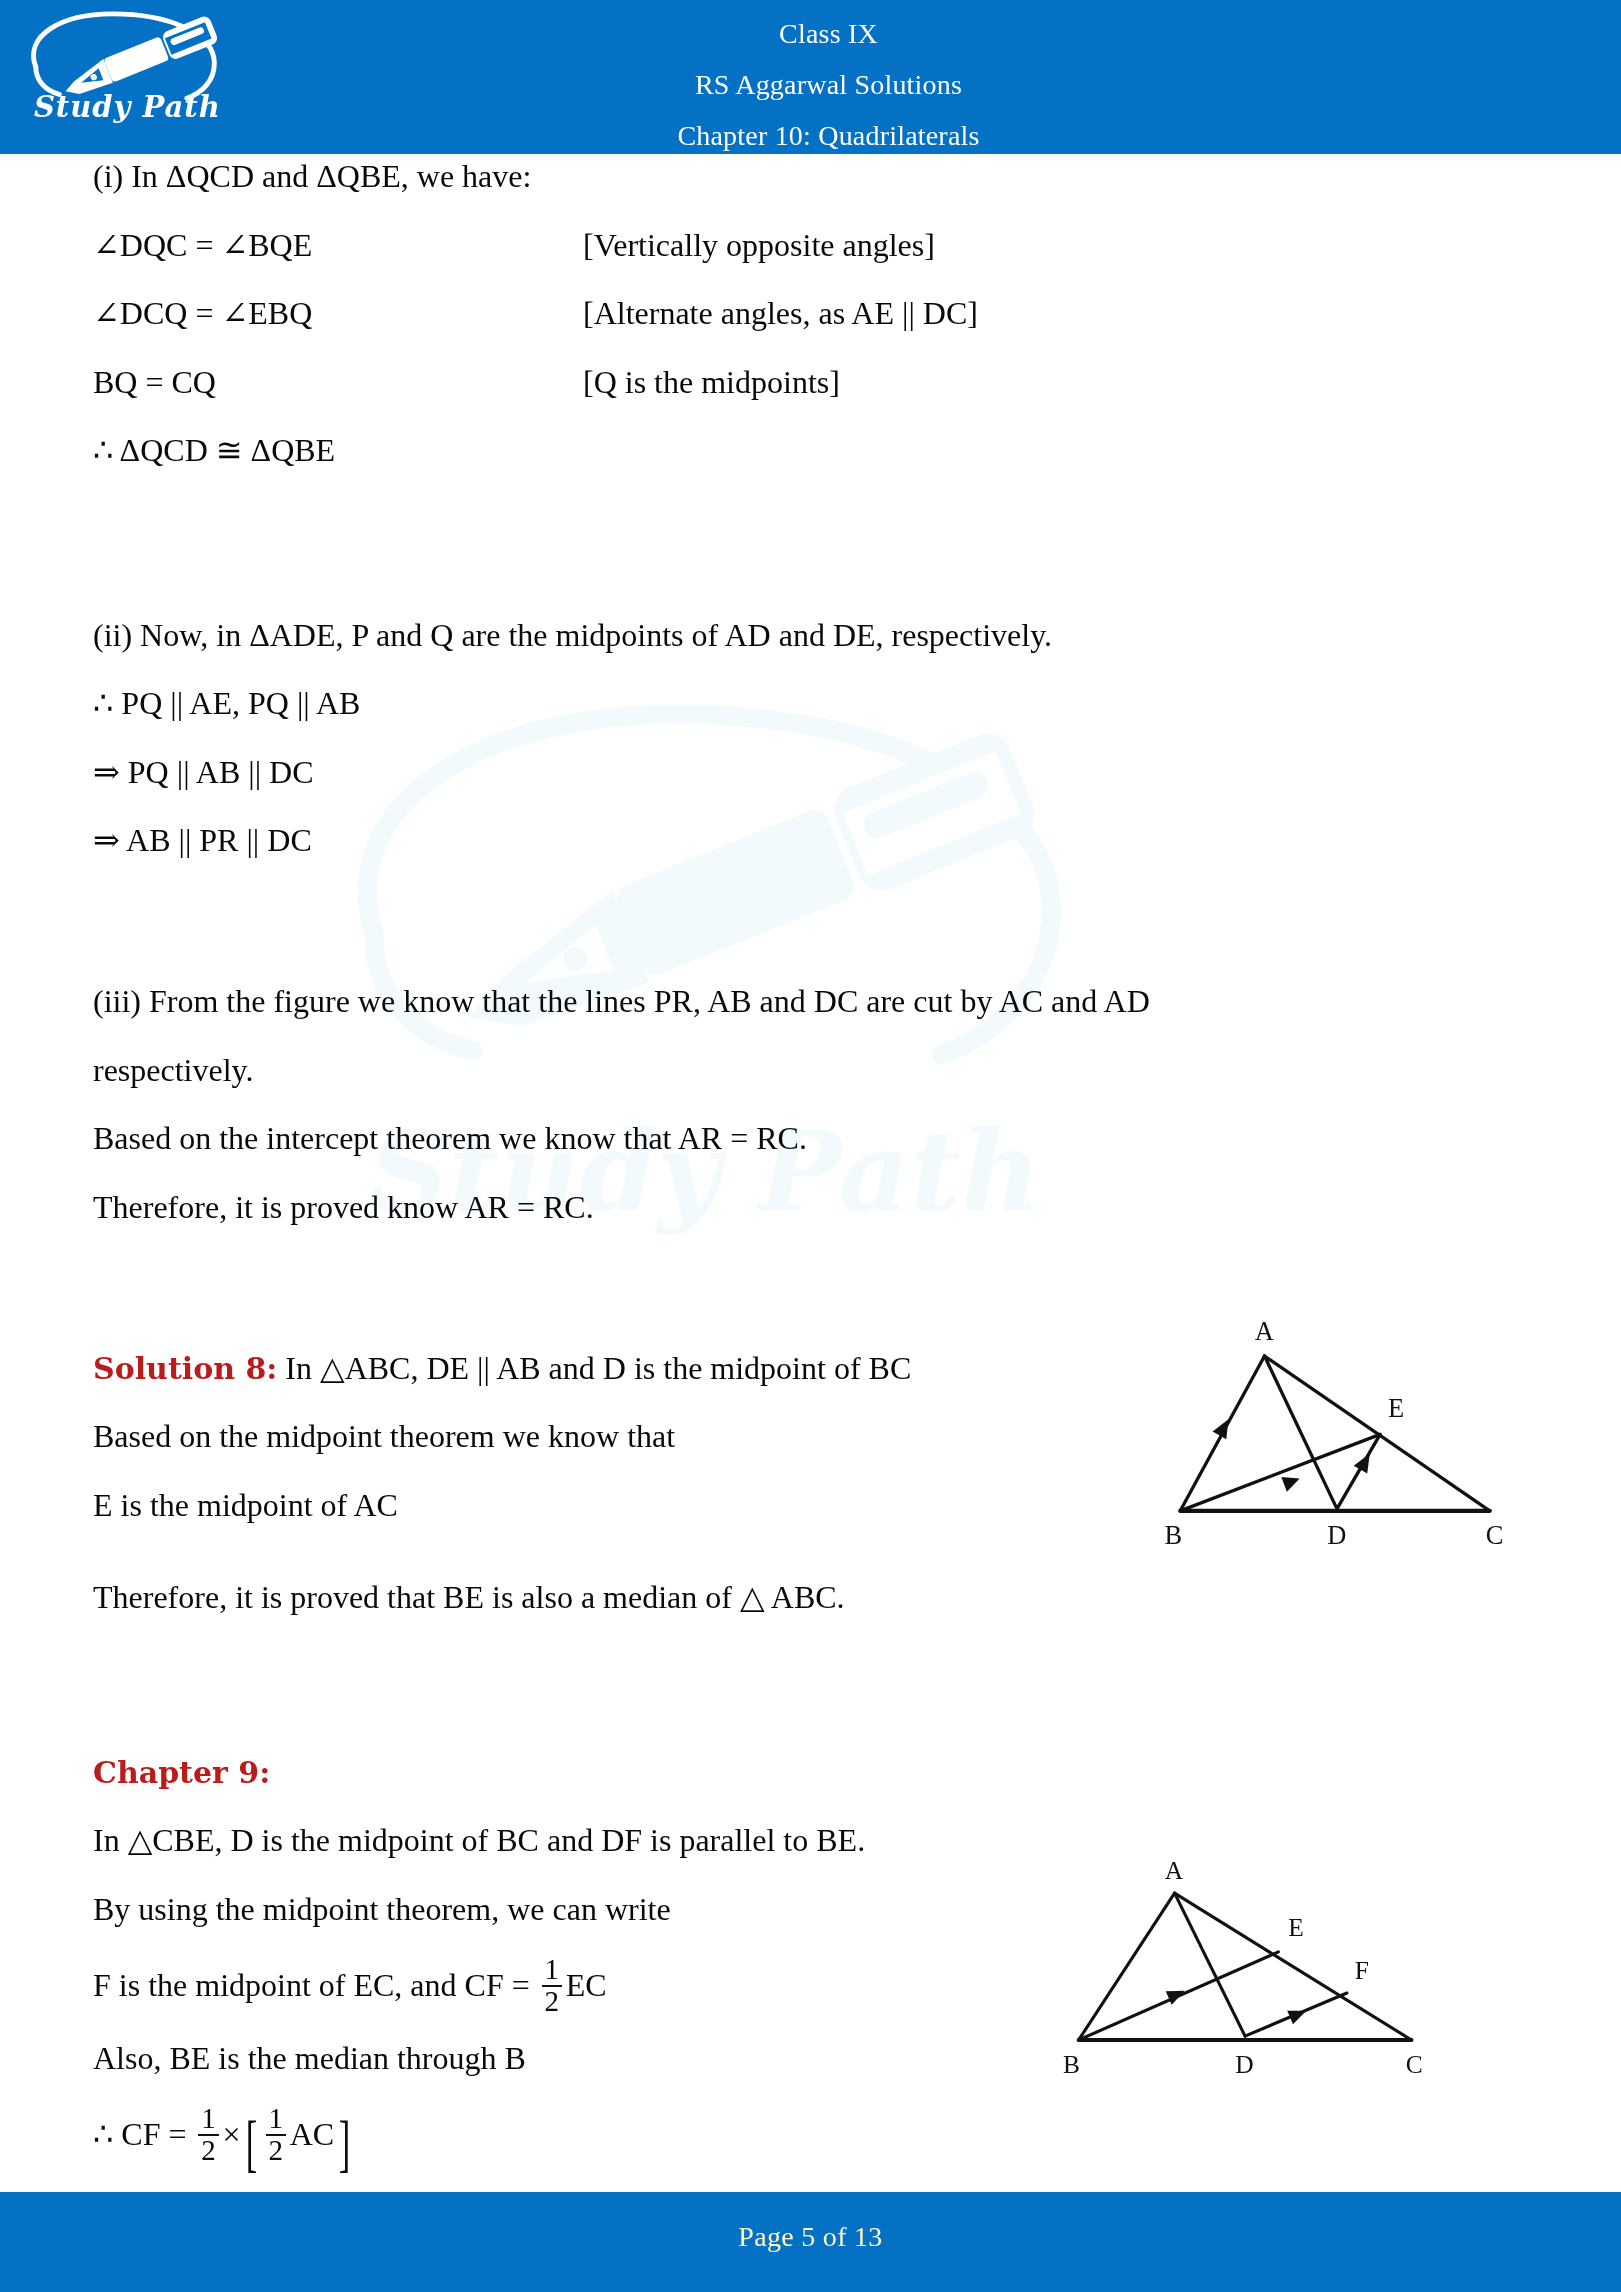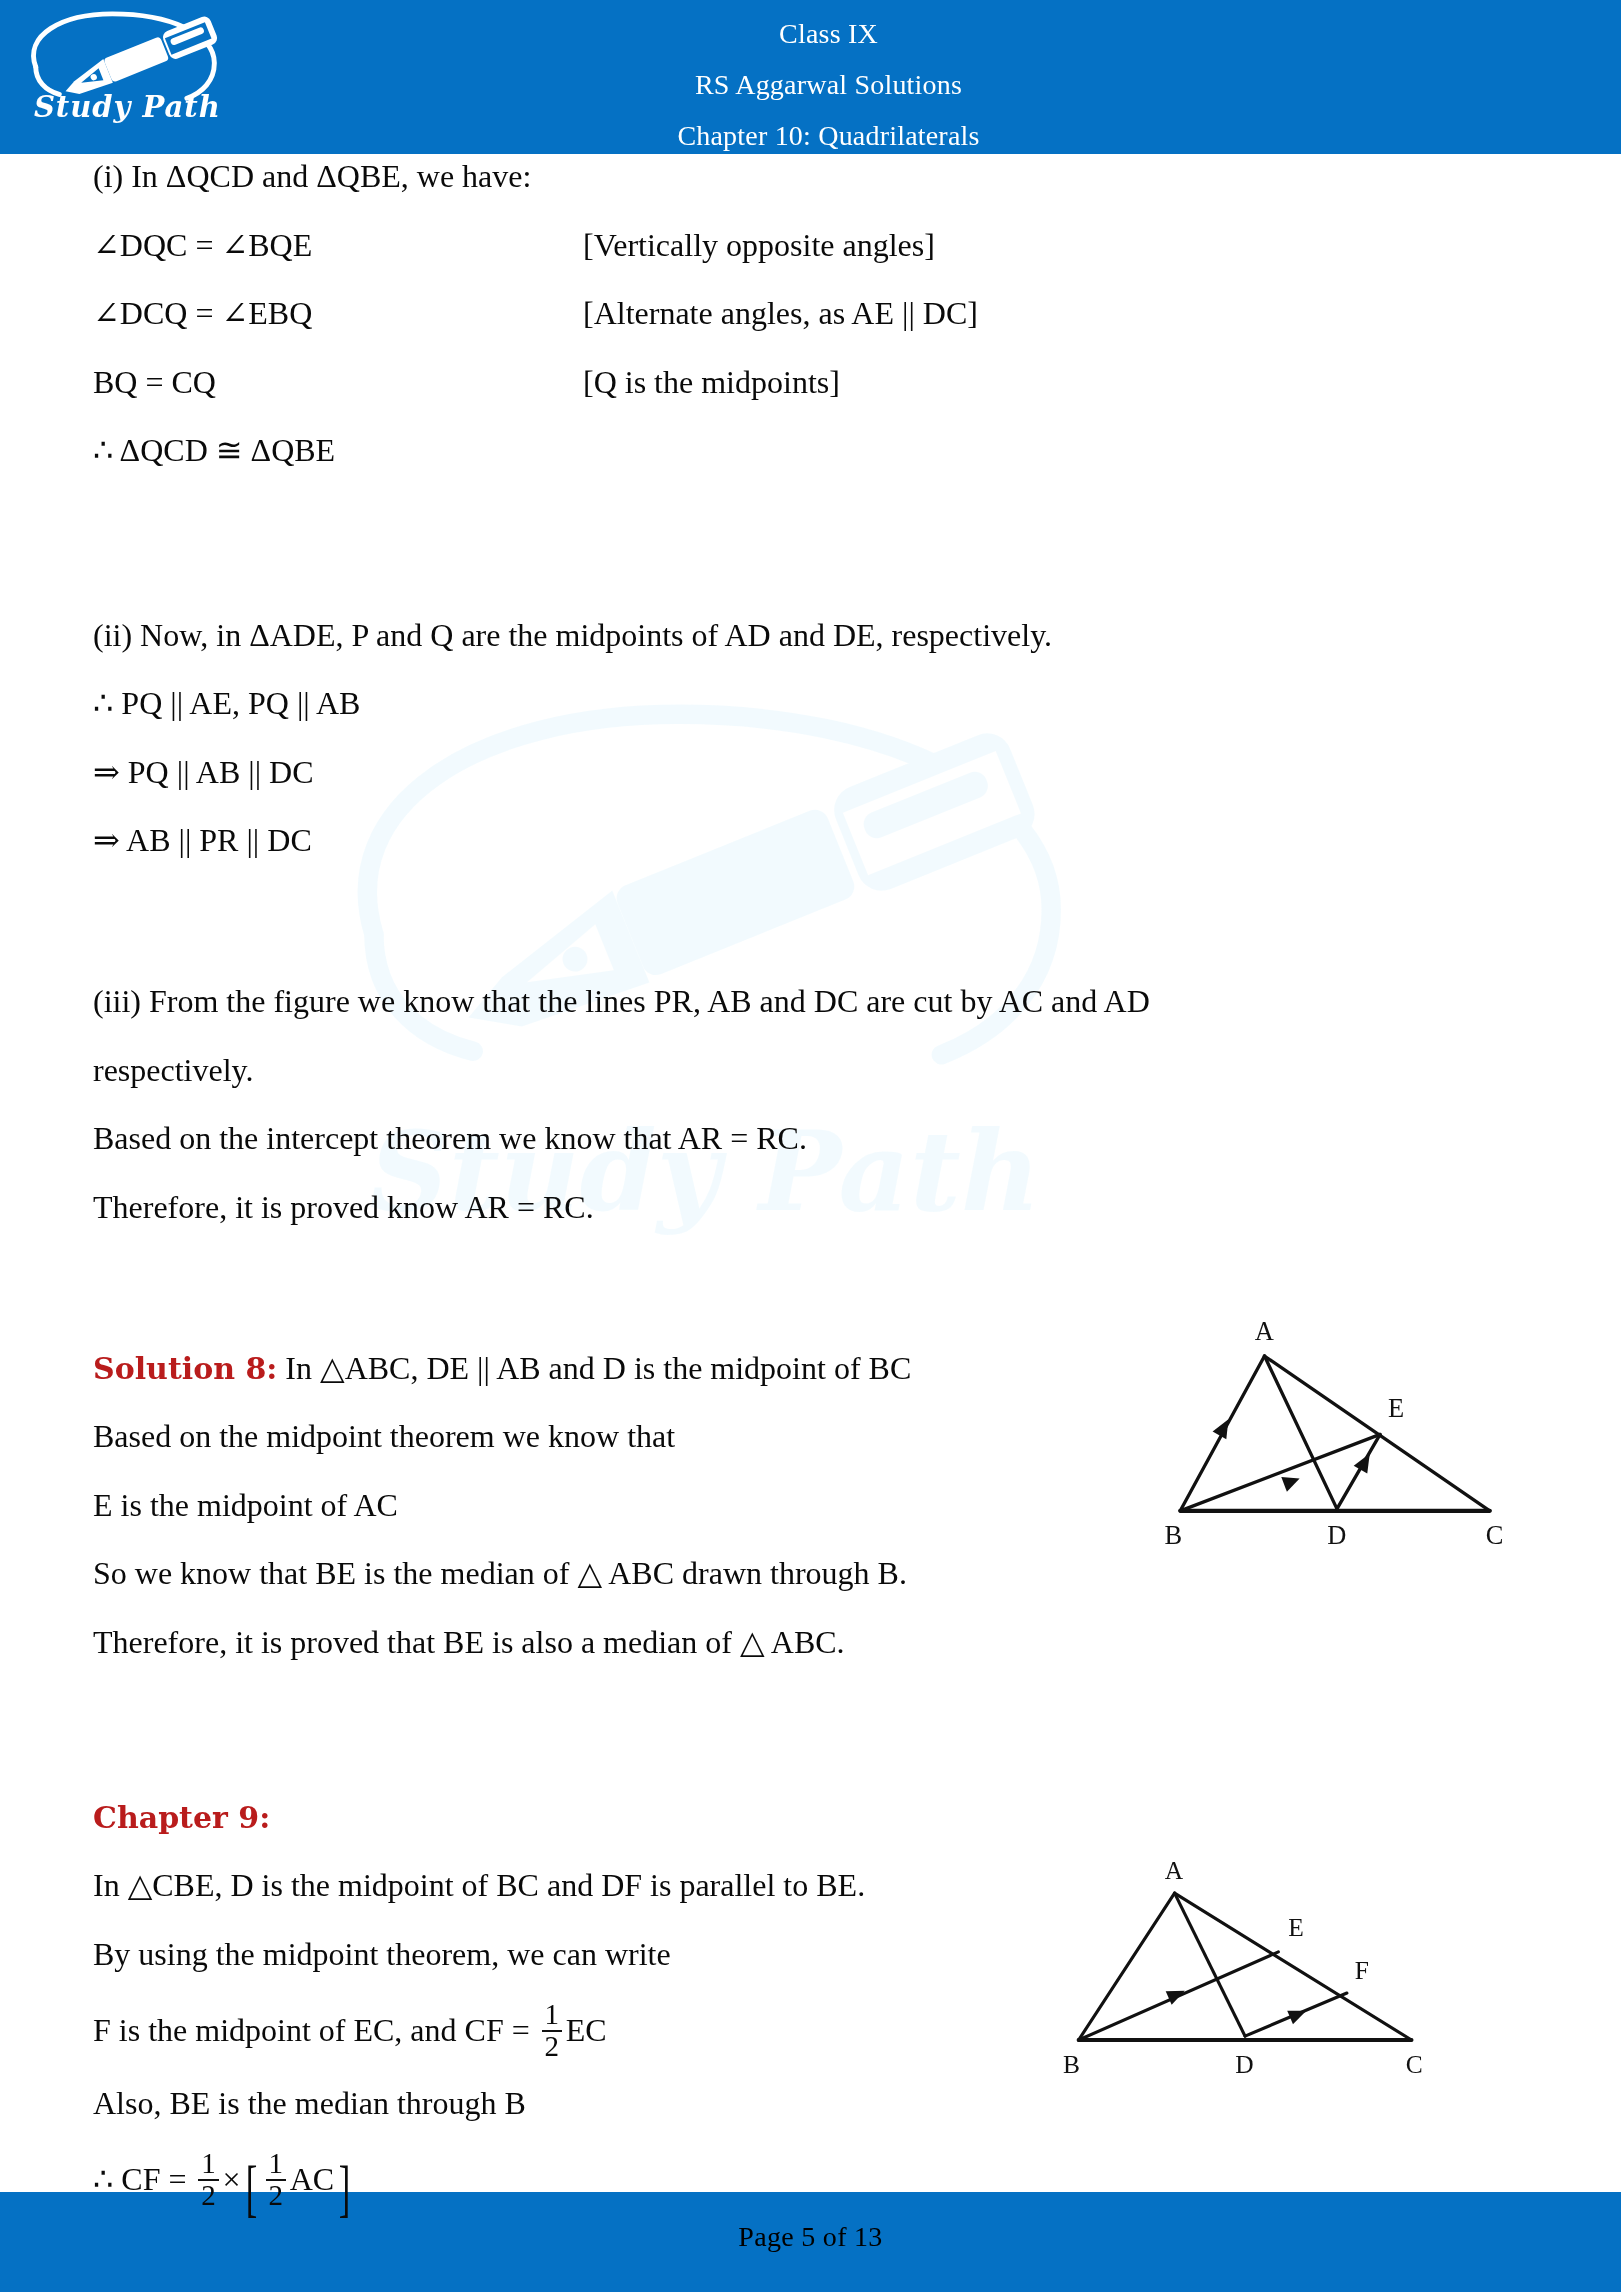--- a/index.html
+++ b/index.html
@@ -165,21 +165,21 @@
     left: 0;
     top: 2192px;
     width: 1621px;
     height: 101px;
     background: #0571c4;
   }
   .footer-text {
     position: absolute;
     left: 0; right: 0; top: 29px;
     text-align: center;
-    color: #000000;
+    color: #fef9c3;
     font-size: 28px;
     letter-spacing: 0.3px;
   }
 </style>
 </head>
 <body>
 
 <div class="header">
 
   <div class="logo">
@@ -280,21 +280,20 @@
     <div class="gap-md"></div>
 
     <div class="ln">
       <span class="soln-label">Solution 8:</span><span> In △ABC, DE || AB and D is the midpoint of BC</span>
     </div>
     <div class="gap-sm"></div>
     <div class="ln">Based on the midpoint theorem we know that</div>
     <div class="gap-sm"></div>
     <div class="ln">E is the midpoint of AC</div>
     <div class="gap-sm"></div>
-    <div class="ln">So we know that BE is the median of △ ABC drawn through B.</div>
     <div class="gap-sm"></div>
     <div class="ln">Therefore, it is proved that BE is also a median of △ ABC.</div>
 
     <div class="gap-lg"></div>
     <div class="gap-lg"></div>
 
     <div class="ln">
       <span class="soln-label">Chapter 9:</span>
     </div>
     <div class="gap-sm"></div>

